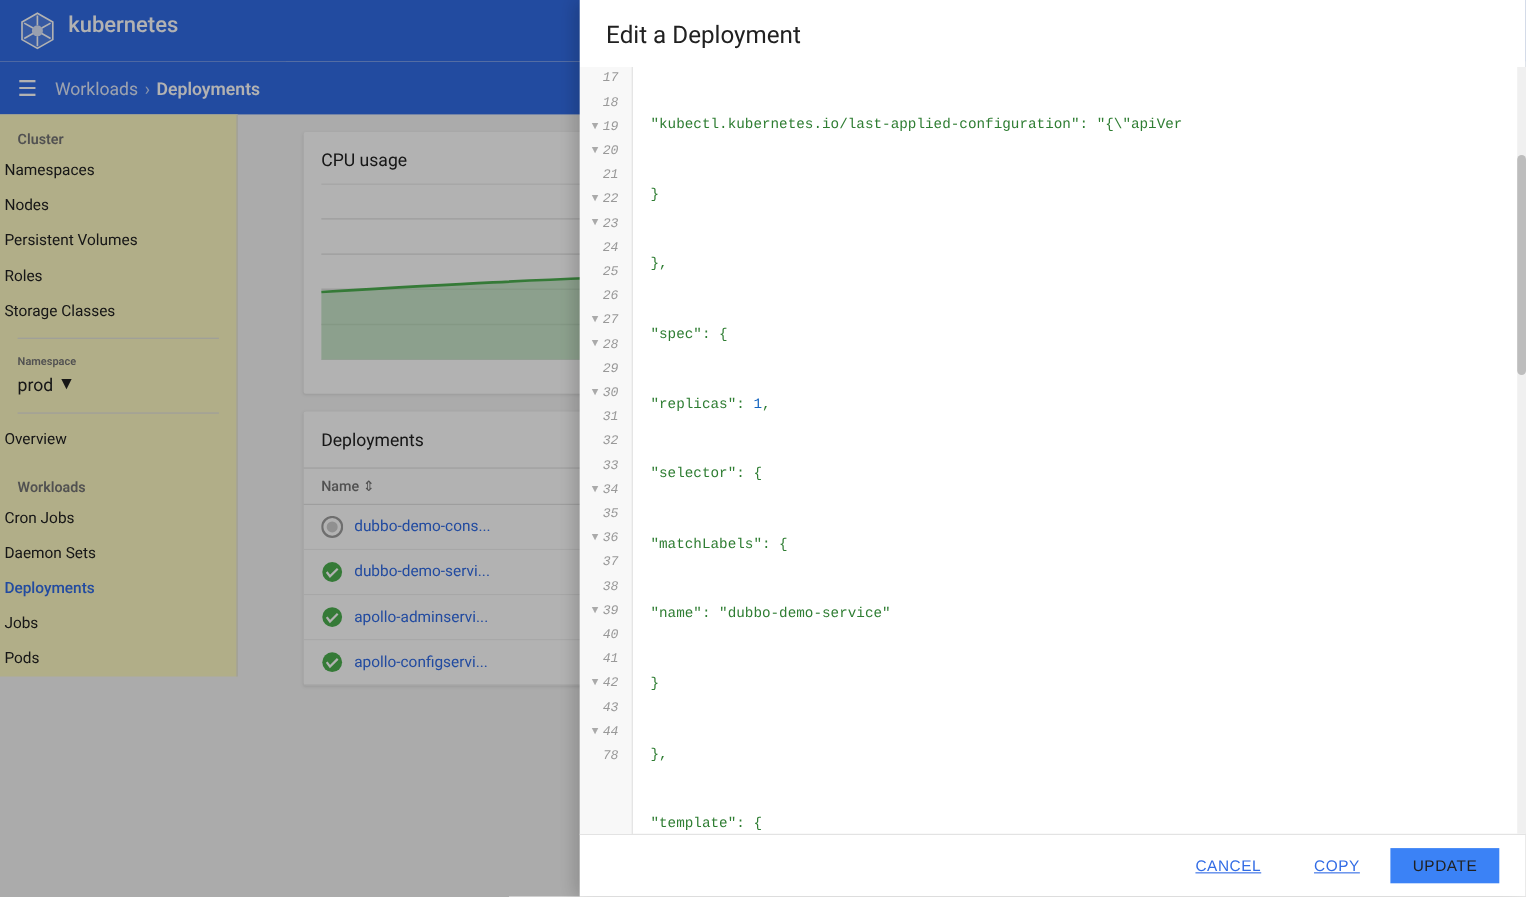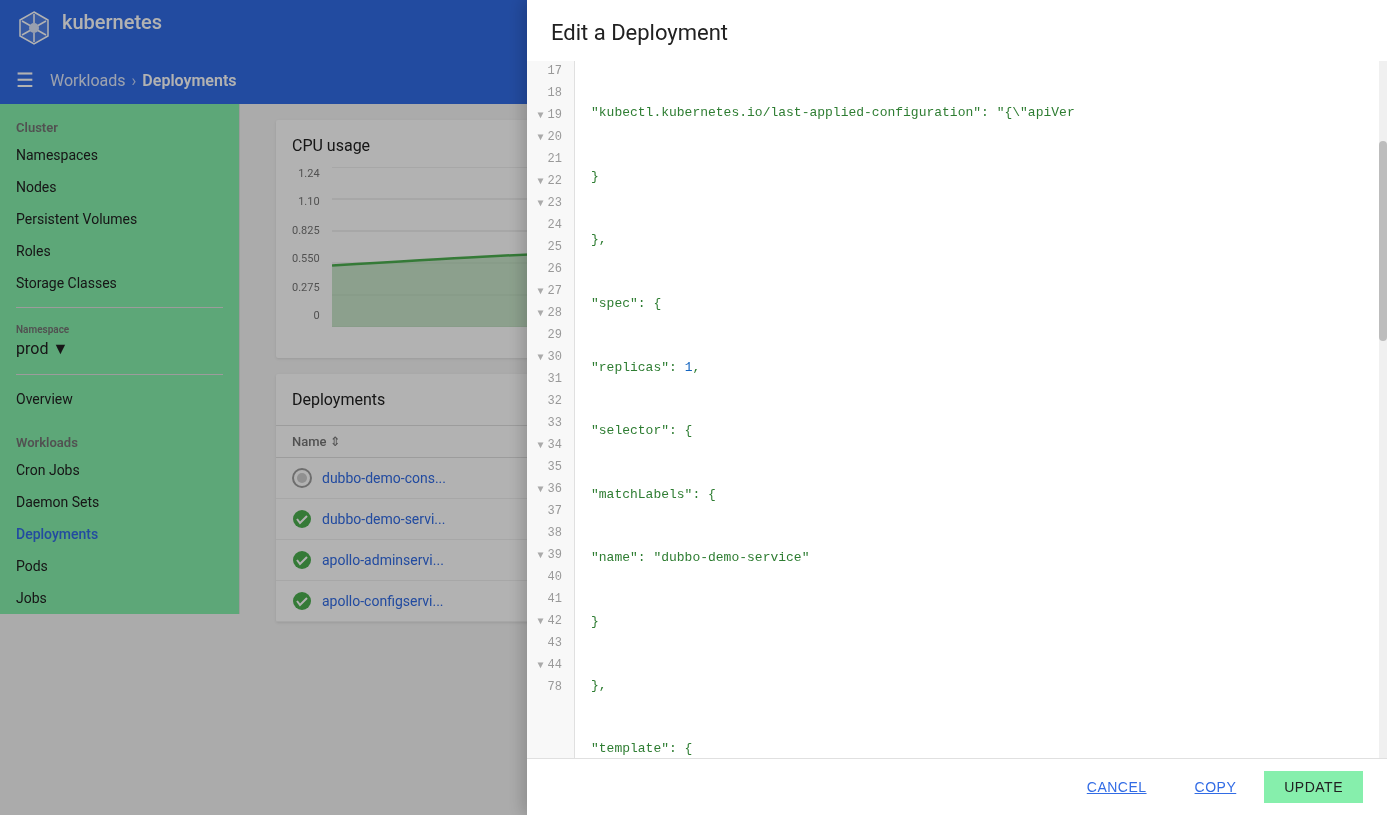--- a/index.html
+++ b/index.html
@@ -26,22 +26,22 @@
 
     
     .main-layout {
       display: flex;
       flex: 1;
       overflow: hidden;
     }
 
     
     .sidebar {
-      width: 240px;
-      background: #86efac;
+      width: 216px;
+      background: #fef9c3;
       display: flex;
       flex-direction: column;
       overflow-y: auto;
       flex-shrink: 0;
       border-right: 1px solid #e0e0e0;
     }
 
     
     .nav-bar {
       background: #326ce5;
@@ -77,21 +77,21 @@
     .sidebar-section-label {
       font-size: 13px;
       font-weight: 600;
       color: #757575;
       padding: 16px 16px 4px 16px;
       text-transform: none;
     }
     .sidebar-item {
       display: flex;
       align-items: center;
-      padding: 8px 16px;
+      padding: 8px 4px;
       font-size: 14px;
       color: #212121;
       cursor: pointer;
     }
     .sidebar-item.active { color: #326ce5; font-weight: 500; }
 
     .namespace-selector {
       padding: 8px 16px;
       display: flex;
       flex-direction: column;
@@ -177,20 +177,21 @@
       border-right: 1px solid #e0e0e0;
     }
     .line-num {
       display: flex;
       align-items: center;
       justify-content: flex-end;
       height: 22px;
       font-size: 12px;
       padding-right: 4px;
       gap: 4px;
+      font-style: italic;
     }
     .fold-arrow { font-size: 10px; color: #aaa; cursor: pointer; }
     .code-content {
       flex: 1;
       padding: 0 16px;
       white-space: pre;
     }
     .code-line {
       height: 22px;
       display: flex;
@@ -214,21 +215,21 @@
       padding: 8px 20px;
       font-size: 14px;
       font-weight: 500;
       cursor: pointer;
       border: none;
       text-transform: uppercase;
       letter-spacing: 0.5px;
     }
     .btn-text { background: transparent; color: #326ce5; text-decoration: underline; }
     .btn-contained {
-      background: #86efac;
+      background: #3b82f6;
       color: #212121;
     }
 
     
     .modal-body::-webkit-scrollbar { width: 8px; }
     .modal-body::-webkit-scrollbar-thumb { background: #bdbdbd; border-radius: 4px; }
 
     
     .modal-scrollbar {
       position: absolute;
@@ -326,45 +327,37 @@
       <div class="sidebar-item">
         <span>Cron Jobs</span>
       </div>
       <div class="sidebar-item">
         <span>Daemon Sets</span>
       </div>
       <div class="sidebar-item active">
         <span>Deployments</span>
       </div>
       <div class="sidebar-item">
+        <span>Jobs</span>
+      </div>
+      <div class="sidebar-item">
         <span>Pods</span>
-      </div>
-      <div class="sidebar-item">
-        <span>Jobs</span>
       </div>
     </div>
   </div>
 
   <div class="content-area">
 
     <div style="background:#326ce5;height:48px;flex-shrink:0;"></div>
 
     <div class="page-content">
 
       <div class="chart-container">
         <div class="chart-title">CPU usage</div>
         <div style="display:flex;align-items:stretch;gap:8px;">
-          <div style="display:flex;flex-direction:column;justify-content:space-between;font-size:11px;color:#757575;text-align:right;padding-right:4px;padding-bottom:20px;">
-            <span>1.24</span>
-            <span>1.10</span>
-            <span>0.825</span>
-            <span>0.550</span>
-            <span>0.275</span>
-            <span>0</span>
-          </div>
           <div style="flex:1;display:flex;flex-direction:column;">
             <svg class="cpu-chart" viewBox="0 0 500 130" preserveAspectRatio="none">
 
               <line x1="0" y1="0" x2="500" y2="0" stroke="#e0e0e0" stroke-width="1"></line>
               <line x1="0" y1="26" x2="500" y2="26" stroke="#e0e0e0" stroke-width="1"></line>
               <line x1="0" y1="52" x2="500" y2="52" stroke="#e0e0e0" stroke-width="1"></line>
               <line x1="0" y1="78" x2="500" y2="78" stroke="#e0e0e0" stroke-width="1"></line>
               <line x1="0" y1="104" x2="500" y2="104" stroke="#e0e0e0" stroke-width="1"></line>
               <line x1="0" y1="130" x2="500" y2="130" stroke="#e0e0e0" stroke-width="1"></line>
 

